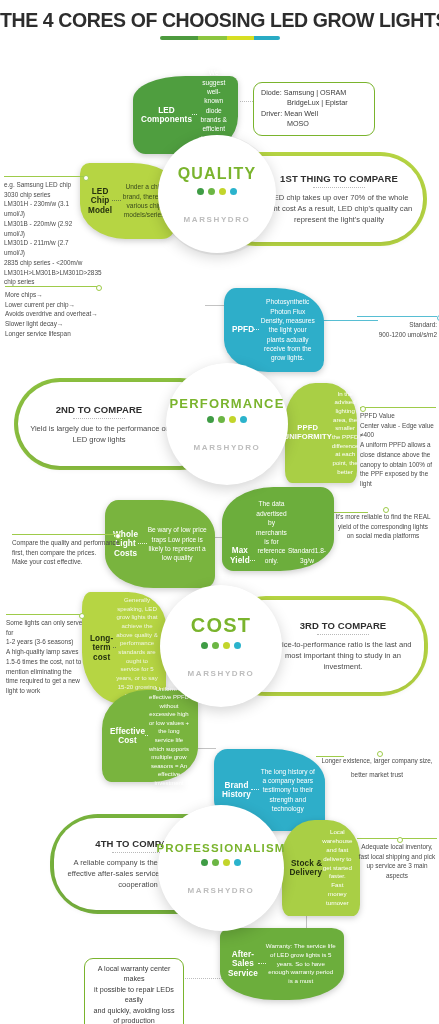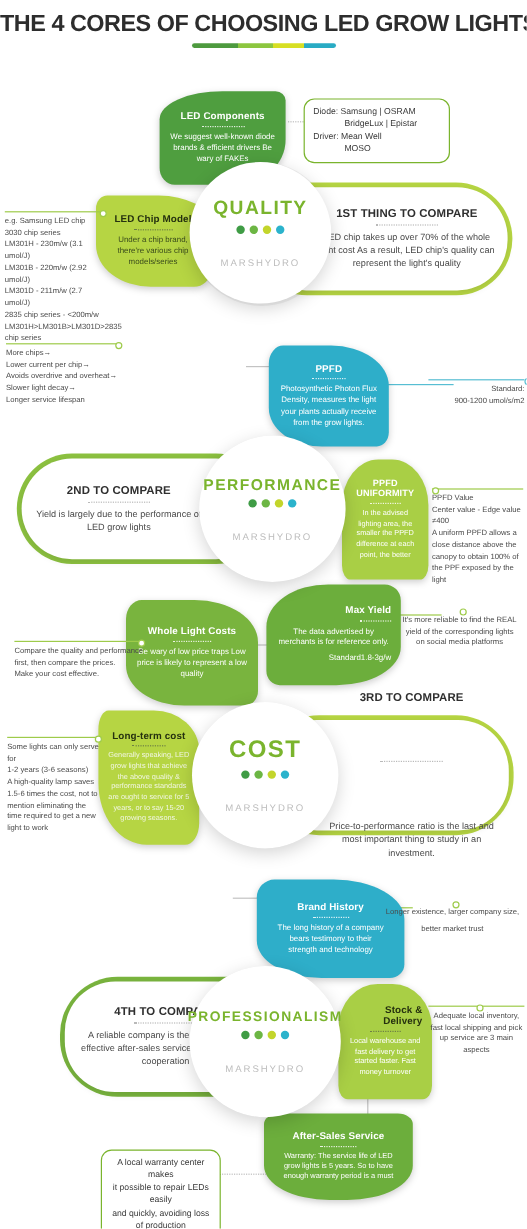--- a/index.html
+++ b/index.html
@@ -31,21 +31,21 @@
     z-index:30;
   }
   .hub-title{font-weight:bold;letter-spacing:1.2px;color:#7ab42d;}
   .hub-dots{display:flex;gap:4px;margin-top:5px;}
   .hub-dots i{width:7px;height:7px;border-radius:50%;display:block;}
   .hub-dots i:nth-child(1){background:#3f9c45;}
   .hub-dots i:nth-child(2){background:#6cb644;}
   .hub-dots i:nth-child(3){background:#c3d52b;}
   .hub-dots i:nth-child(4){background:#2bb3cc;}
   .hub-brand{
-    margin-top:20px;font-size:8px;letter-spacing:1.6px;color:#bdbdbd;font-weight:normal;
+    margin-top:20px;font-size:8px;letter-spacing:1.6px;color:#bdbdbd;font-weight:bold;
   }
 
   
   .pill{
     position:absolute;border-radius:48px;
     display:flex;align-items:center;justify-content:center;
     box-sizing:border-box;z-index:10;
   }
   .pill-inner{
     background:#fff;border-radius:42px;width:100%;height:100%;
@@ -56,21 +56,21 @@
   .pill-title{font-weight:bold;font-size:9.5px;color:#2f2f2f;letter-spacing:.1px;}
   .dotline{
     width:52px;height:0;border-top:1.4px dotted #b9b9b9;margin:3px 0 4px 0;
   }
   .dotline.white{border-top-color:rgba(255,255,255,.85);}
   .pill-body{font-size:7.6px;line-height:1.45;color:#4a4a4a;text-align:center;}
 
   
   .leaf{
     position:absolute;box-sizing:border-box;
-    display:flex;flex-direction:column;align-items:center;justify-content:center;
+    display:flex;flex-direction:row;align-items:center;justify-content:center;
     text-align:center;color:#fff;padding:6px 8px;z-index:20;
     filter:drop-shadow(0 2px 3px rgba(0,0,0,.20));
   }
   .leaf .lt{font-weight:bold;font-size:8.2px;letter-spacing:.1px;line-height:1.15;}
   .leaf .lb{font-size:6.6px;line-height:1.42;}
 
   .lf-green   {background:#4f9e3f;}
   .lf-lime    {background:#b6d543;}
   .lf-lime2   {background:#a9cf45;}
   .lf-mid     {background:#79b43e;}
@@ -278,21 +278,21 @@
     <div style="text-align:left;">
       <div>Compare the quality and performance</div>
       <div>first, then compare the prices.</div>
       <div>Make your cost effective.</div>
     </div>
   </div>
 
   <div class="blob" style="left:160px;top:585px;width:122px;height:122px;"></div>
 
   <div class="pill" style="left:218px;top:596px;width:210px;height:100px;background:#b6d543;padding:4px;">
-    <div class="pill-inner" style="padding-left:50px;gap:44px;">
+    <div class="pill-inner" style="padding-left:50px;">
       <div class="pill-title">3RD TO COMPARE</div>
       <div class="dotline"></div>
       <div class="pill-body" style="max-width:140px;">Price-to-performance ratio is the last and most important thing to study in an investment.</div>
     </div>
   </div>
 
   <div class="hub" style="left:160px;top:585px;width:122px;height:122px;">
     <div class="hub-title" style="font-size:20px;">COST</div>
     <div class="hub-dots">
         <i></i>
@@ -315,24 +315,29 @@
       <div>Some lights can only serve for</div>
       <div>1-2 years (3-6 seasons)</div>
       <div>A high-quality lamp saves</div>
       <div>1.5-6 times the cost, not to</div>
       <div>mention eliminating the</div>
       <div>time required to get a new</div>
       <div>light to work</div>
     </div>
   </div>
 
+  <div class="leaf lf-mid sh-c" style="left:102px;top:690px;width:96px;height:92px;">
+    <div class="lt">Effective Cost</div>
+    <div class="dotline white" style="width:28px;"></div>
+    <div class="lb" style="font-size:6.0px;max-width:84px;">Uniform &amp; effective PPFD without excessive high or low values + the long service life which supports multiple grow seasons = An effective investment</div>
+  </div>
 
   <div class="conn h" style="left:194px;top:748px;width:22px;"></div>
 
-  <div class="leaf lf-cyan sh-d" style="left:214px;top:733px;width:123px;height:82px;">
+  <div class="leaf lf-cyan sh-d" style="left:214px;top:749px;width:111px;height:82px;">
     <div class="lt">Brand History</div>
     <div class="dotline white" style="width:30px;"></div>
     <div class="lb" style="max-width:94px;">The long history of a company bears testimony to their strength and technology</div>
   </div>
 
   <div class="conn h" style="left:316px;top:756px;width:28px;border-top-color:#9ecb4a;"></div>
 
   <div class="note" style="left:318px;top:752px;width:118px;text-align:center;">
     <div class="nrule" style="border-top-color:transparent;"></div>
     <div>Longer existence, larger company size,</div>

